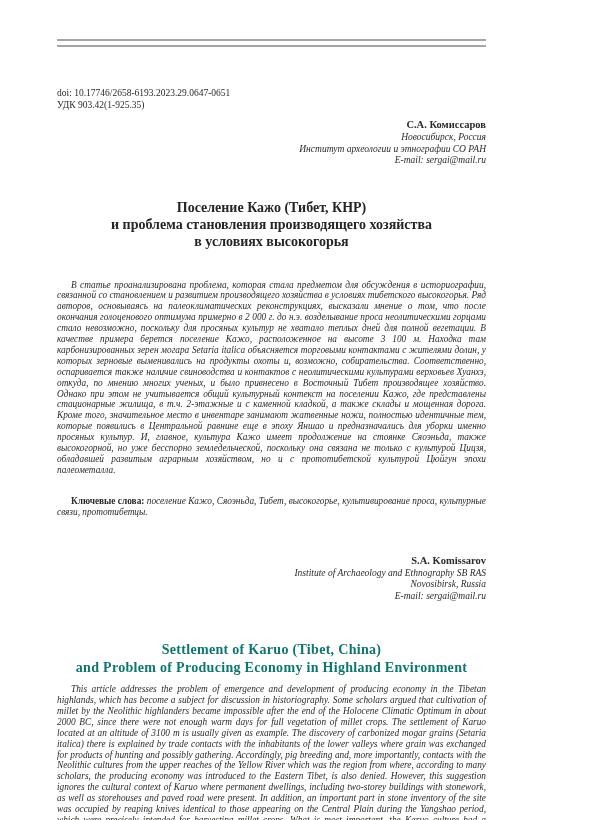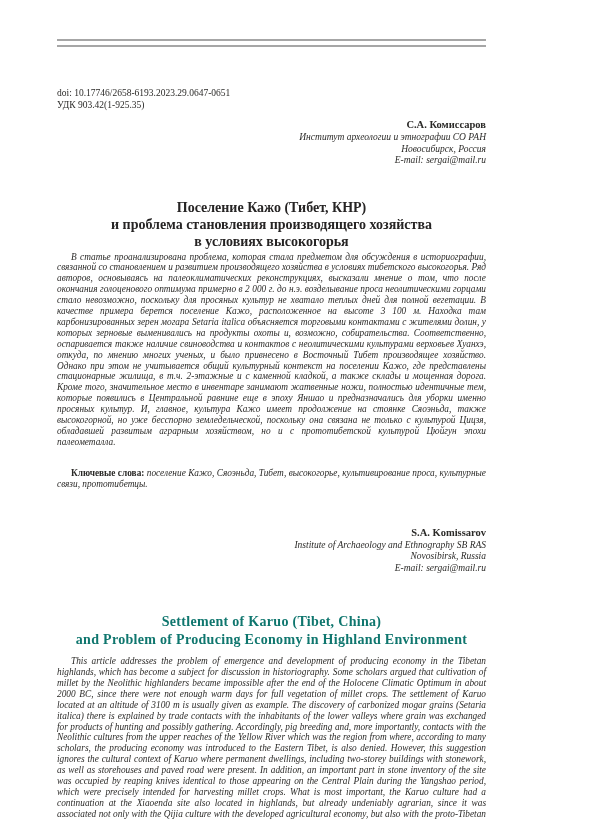--- a/index.html
+++ b/index.html
@@ -49,21 +49,21 @@
   }
   .title-ru {
     margin-top: 32px;
     text-align: center;
     font-weight: bold;
     font-size: 14px;
     line-height: 17px;
     color: #262424;
   }
   .abstract {
-    margin-top: 2px;
+    margin-top: 30px;
     font-style: italic;
     font-size: 9.3px;
     line-height: 10.9px;
     text-align: justify;
     text-indent: 14px;
   }
   .keywords {
     margin-top: 20px;
     font-style: italic;
     font-size: 9.3px;
@@ -110,22 +110,22 @@
   <div class="rule"></div>
 
   <div class="meta-block">
     <div>doi: 10.17746/2658-6193.2023.29.0647-0651</div>
     <div>УДК 903.42(1-925.35)</div>
   </div>
 
   <div class="author-block">
     <div class="author-name">С.А. Комиссаров</div>
     <div class="affiliation">
+      <div>Новосибирск, Россия</div>
       <div>Институт археологии и этнографии СО РАН</div>
-      <div>Новосибирск, Россия</div>
       <div>E-mail: sergai@mail.ru</div>
     </div>
   </div>
 
   <div class="title-ru">
     <div>Поселение Кажо (Тибет, КНР)</div>
     <div>и проблема становления производящего хозяйства</div>
     <div>в условиях высокогорья</div>
   </div>
 

